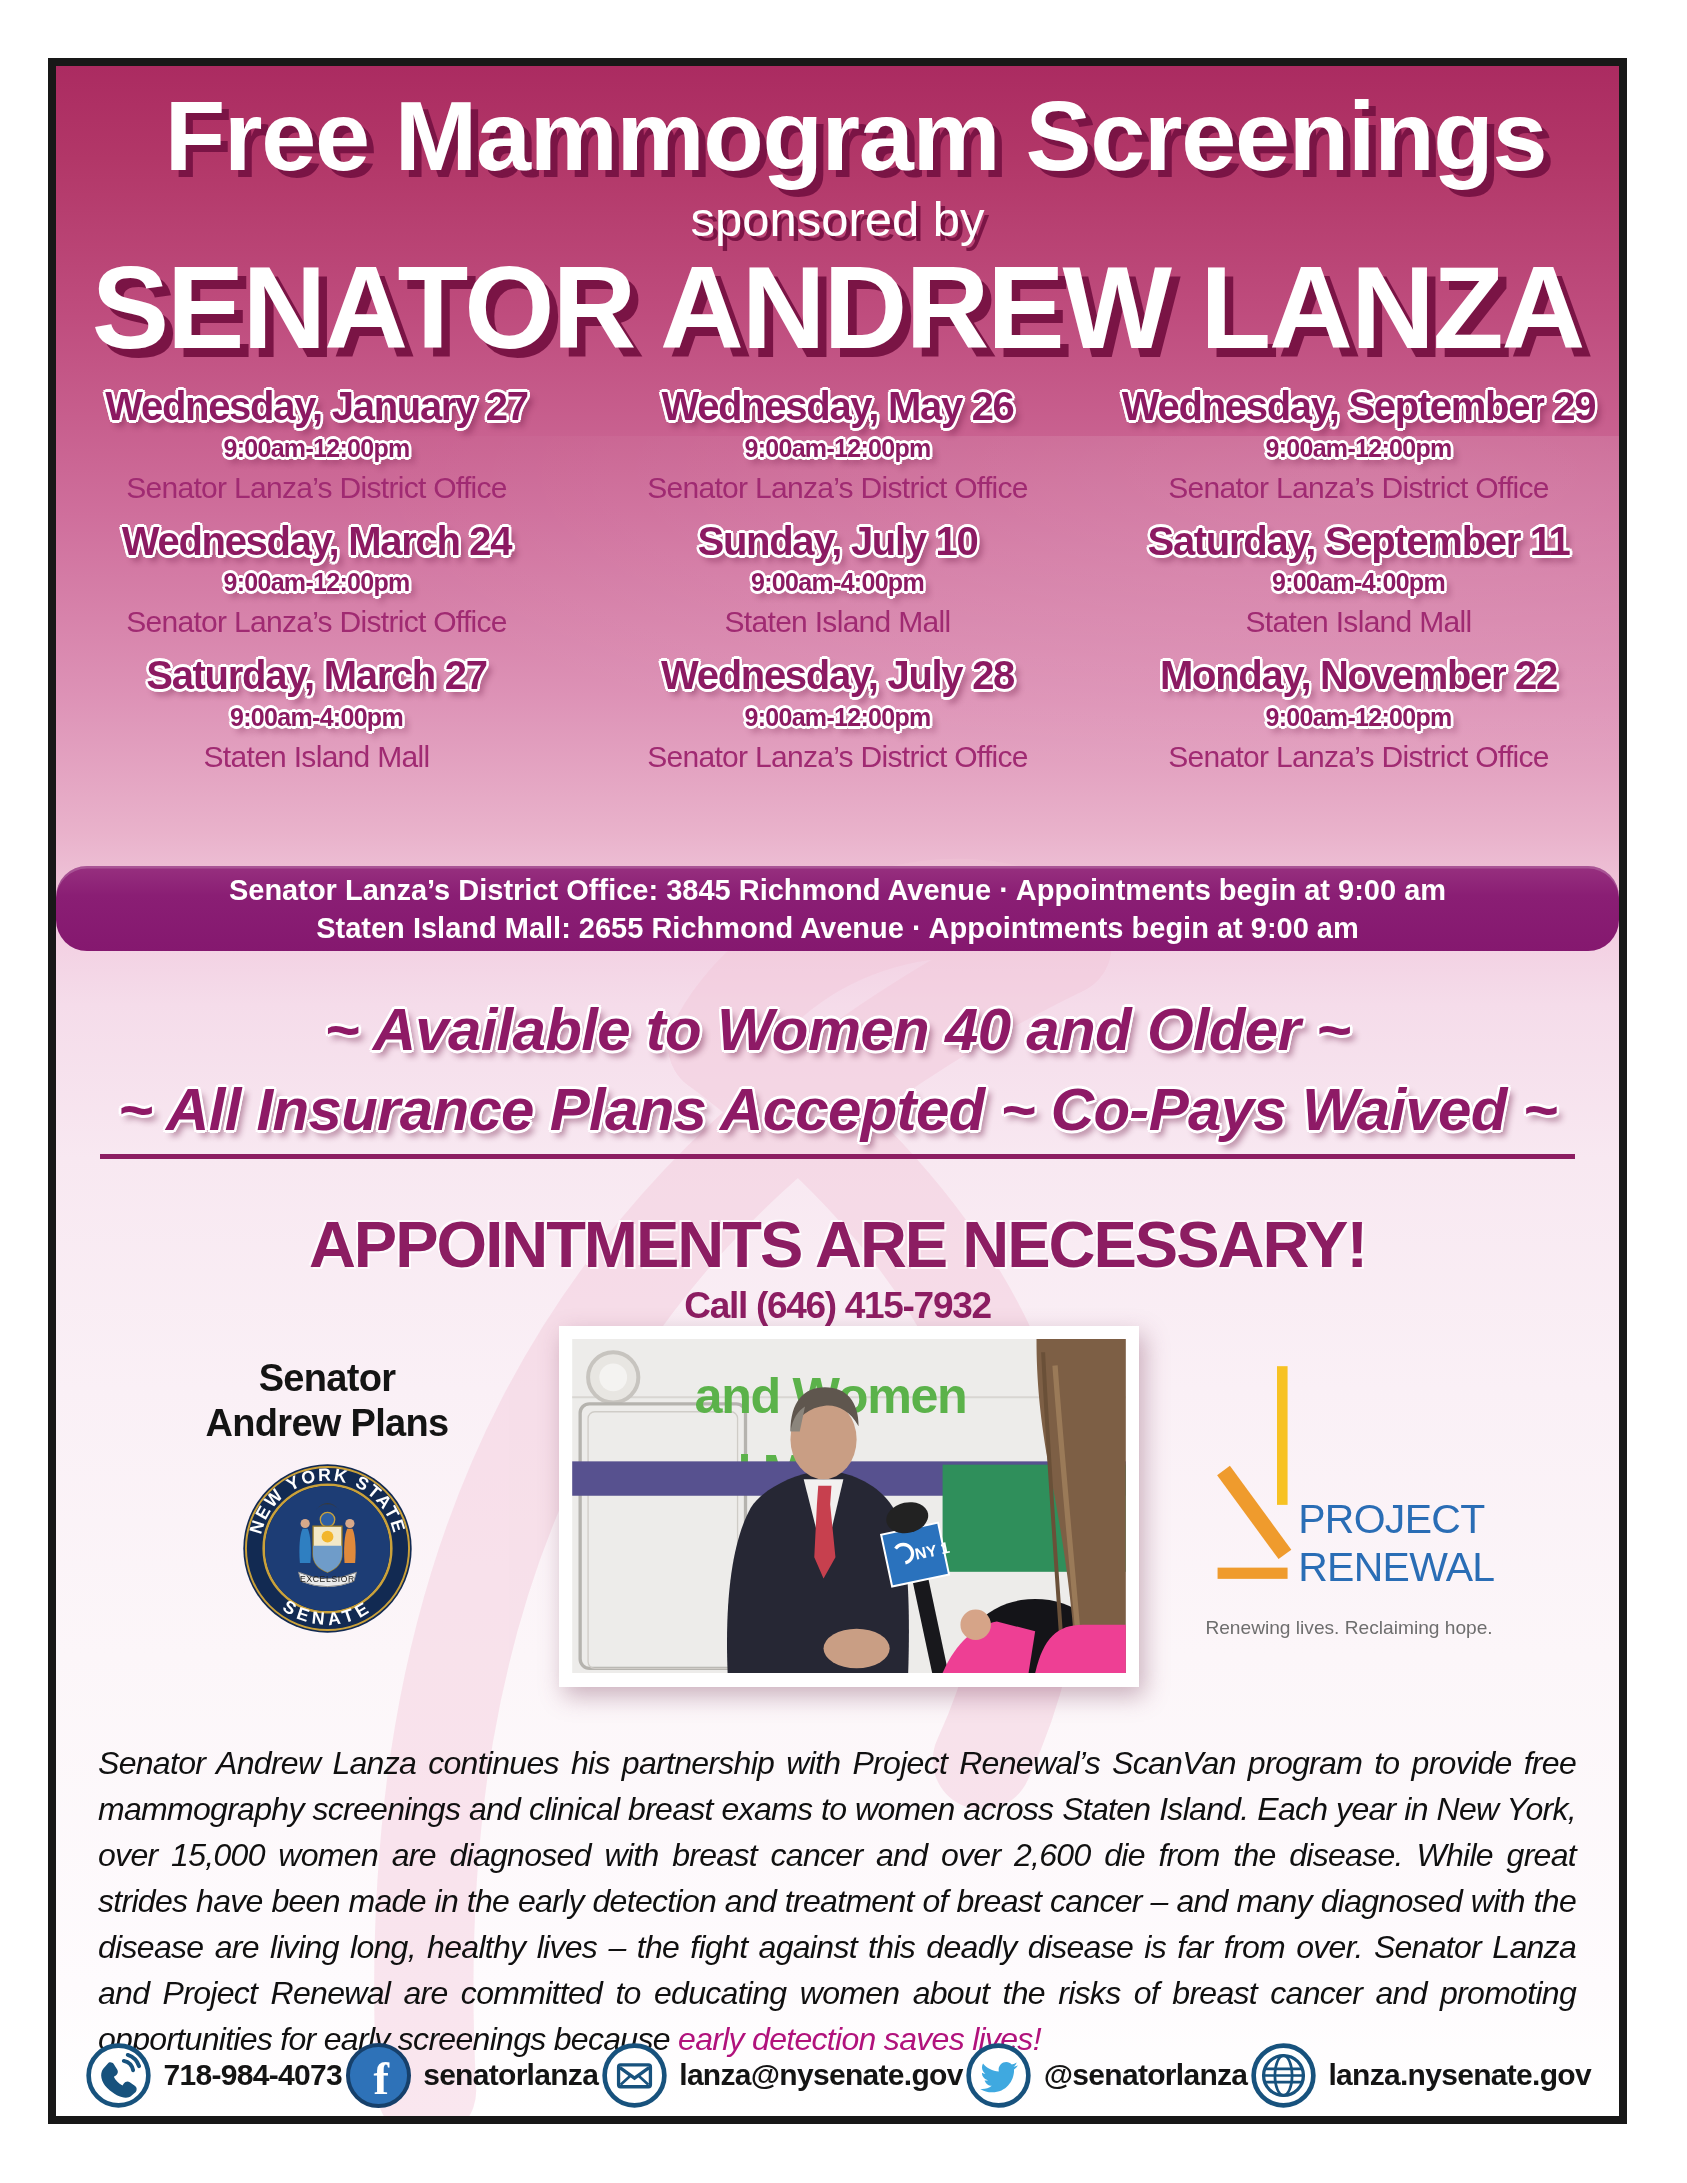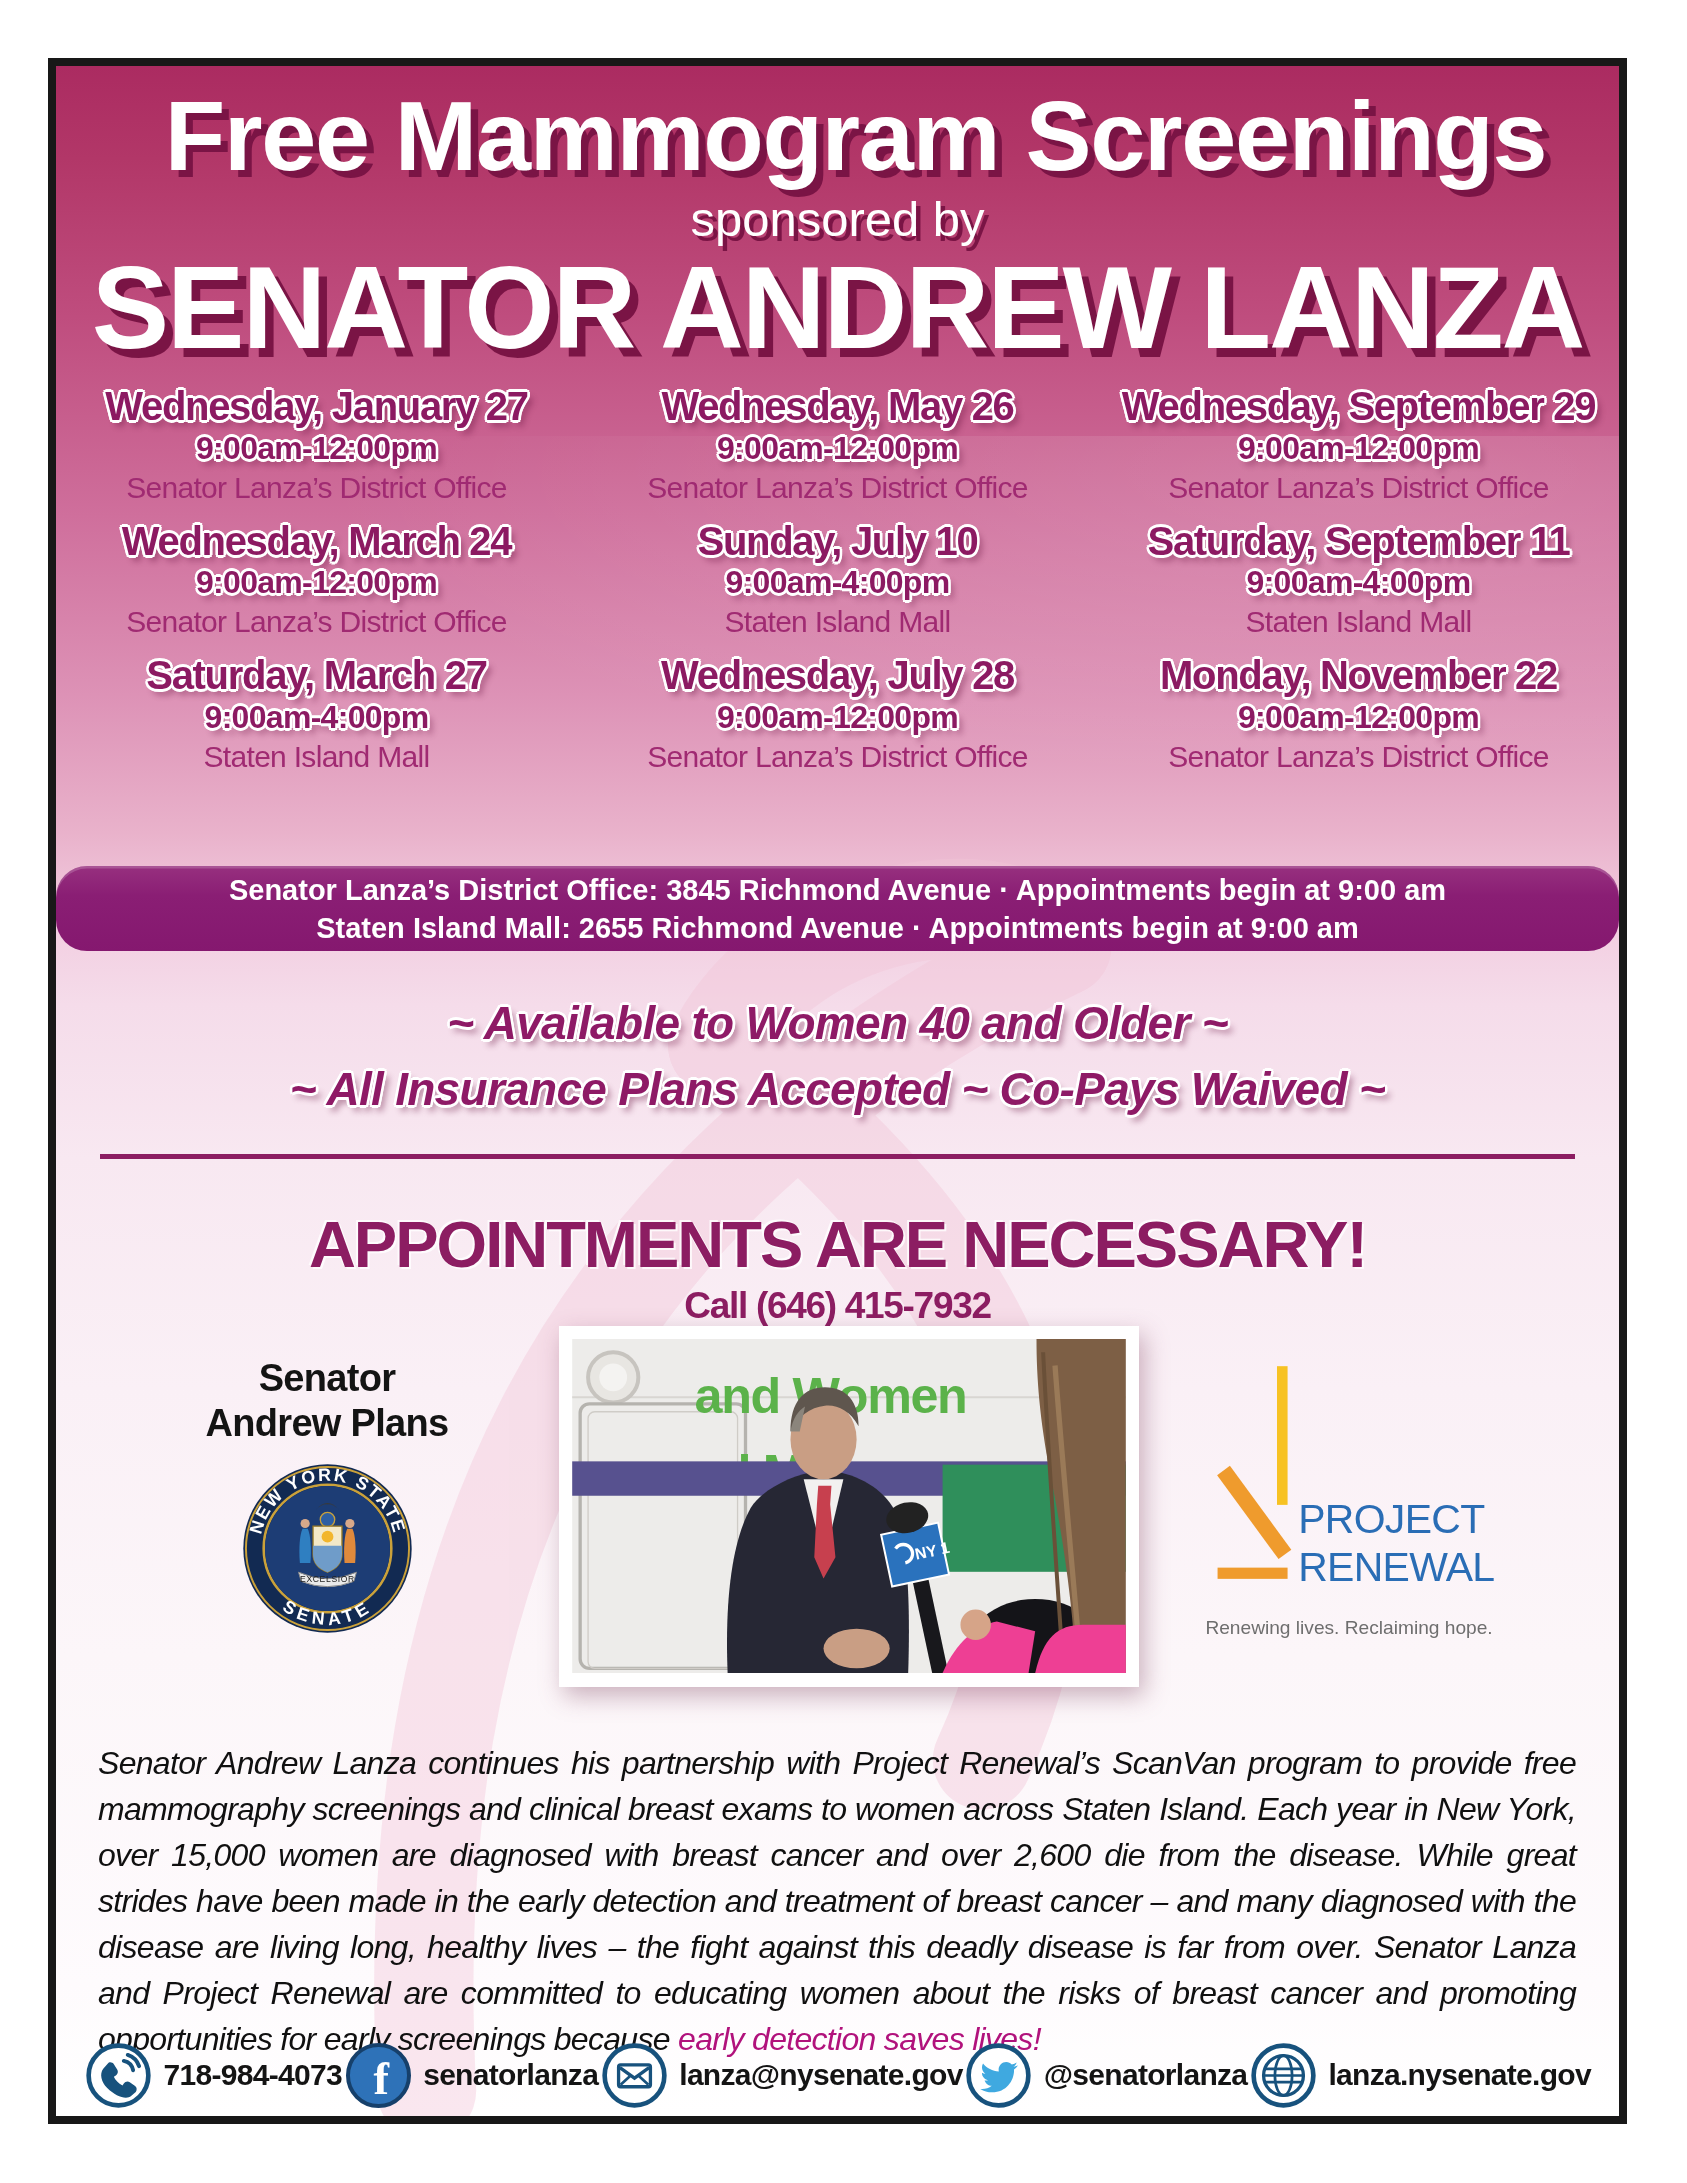--- a/index.html
+++ b/index.html
@@ -20,36 +20,36 @@
   .hero h1{margin:20px 0 0 0;font-size:99px;font-weight:bold;line-height:1.0;letter-spacing:-1.3px;
            text-shadow:7.3px 7.3px 0 #7a1445;padding-left:36px;}
   .sponsored{margin-top:6.6px;font-size:49px;line-height:1.12;text-shadow:4.6px 4.6px 0 #7a1445;}
   .hero h2{margin:4px 0 0 0;font-size:116px;font-weight:bold;line-height:1.0;letter-spacing:-2px;
            text-shadow:8.6px 8.6px 0 #7a1445;}
 
   
   .schedule{position:absolute;top:320px;left:0;right:0;display:flex;}
   .sched-col{flex:1;display:flex;flex-direction:column;gap:16px;text-align:center;}
   .event .date{font-size:40px;font-weight:bold;color:#8c1a62;letter-spacing:-1.3px;line-height:41px;}
-  .event .time{font-size:32px;font-weight:bold;color:#8c1a62;letter-spacing:-0.7px;line-height:37px;margin-top:2.6px;}
+  .event .time{font-size:25px;font-weight:bold;color:#8c1a62;letter-spacing:-0.7px;line-height:37px;margin-top:2.6px;}
   .event .loc{font-size:30px;color:#a02a72;line-height:34px;margin-top:4px;letter-spacing:-0.7px;}
   .outlined{text-shadow:-2px -2px 0 #fff,2px -2px 0 #fff,-2px 2px 0 #fff,2px 2px 0 #fff,
             -2.6px 0 0 #fff,2.6px 0 0 #fff,0 -2.6px 0 #fff,0 2.6px 0 #fff,4.6px 6px 6.6px rgba(100,15,60,.45);}
 
   
   .address-band{position:absolute;top:800px;left:0;right:0;height:85px;color:#ffffff;text-align:center;
                 background:linear-gradient(180deg,#97307f 0%,#8a1e74 35%,#85186f 100%);
                 box-shadow:inset 0 2.6px 0 rgba(255,255,255,.18);border-radius:31px;}
   .address-band .line{font-size:29px;font-weight:bold;line-height:38px;}
   .address-band .line:first-child{margin-top:5.3px;}
 
   
   .eligibility{position:absolute;top:934px;left:0;right:0;text-align:center;
                font-style:italic;font-weight:bold;color:#8e1a66;}
-  .eligibility .line{font-size:46px;line-height:1.0;letter-spacing:-0.7px;font-style:italic;}
+  .eligibility .line{font-size:60px;line-height:1.0;letter-spacing:-0.7px;font-style:italic;}
   .eligibility .line + .line{margin-top:20px;}
 
   .rule{position:absolute;top:1088px;left:44px;width:1475px;height:5.3px;background:#8c1d62;}
 
   
   .appointments{position:absolute;top:1101px;left:0;right:0;text-align:center;color:#8c1d62;}
   .appt-head{font-size:65px;font-weight:bold;letter-spacing:-2px;line-height:1.05;
              text-shadow:-2px -2px 0 rgba(255,255,255,.8),2px 2px 0 rgba(255,255,255,.8);margin-top:44px;}
   .appt-call{font-size:37px;font-weight:bold;letter-spacing:-1.3px;margin-top:5.3px;}
 

